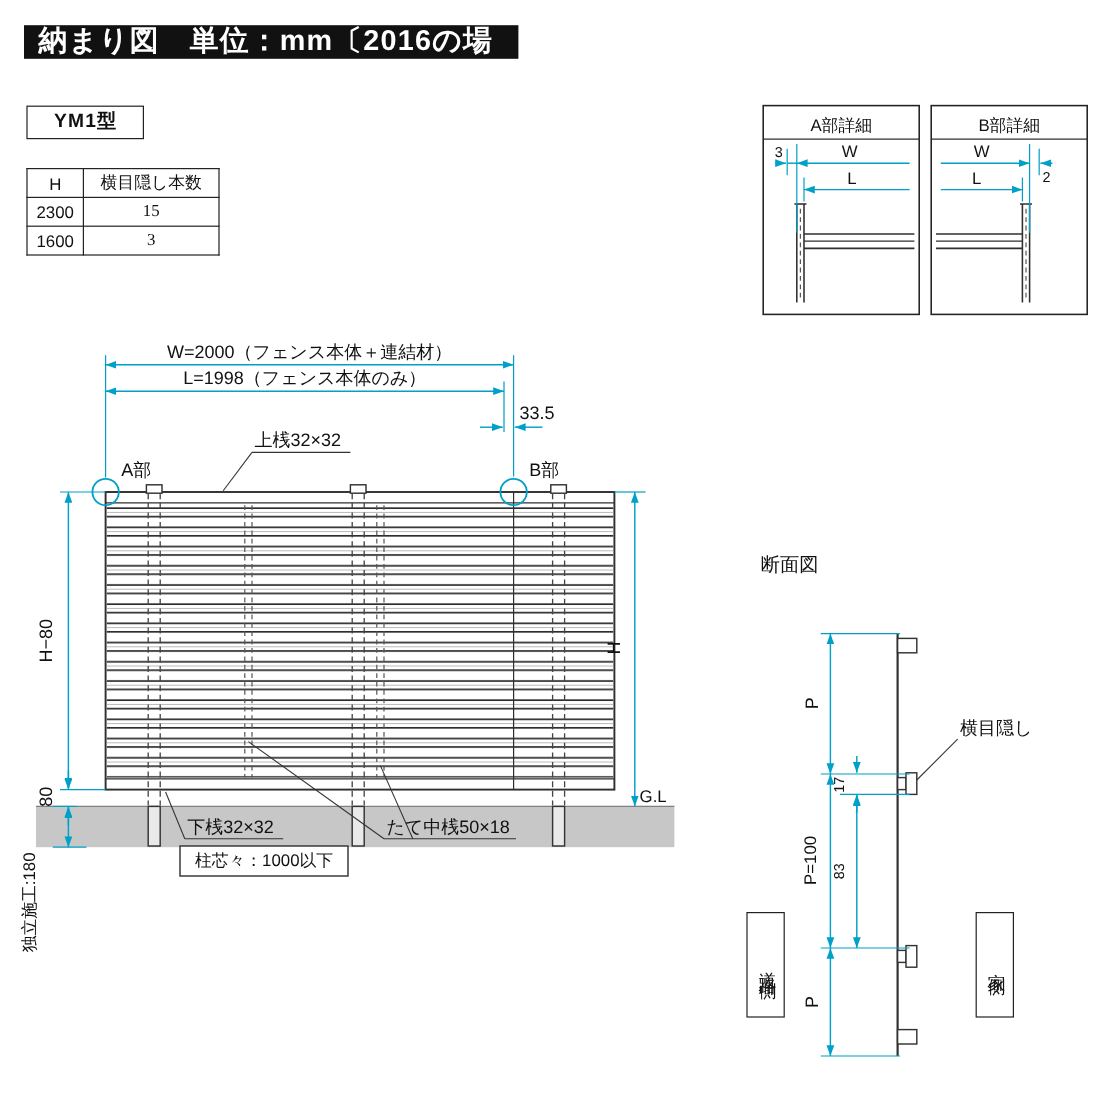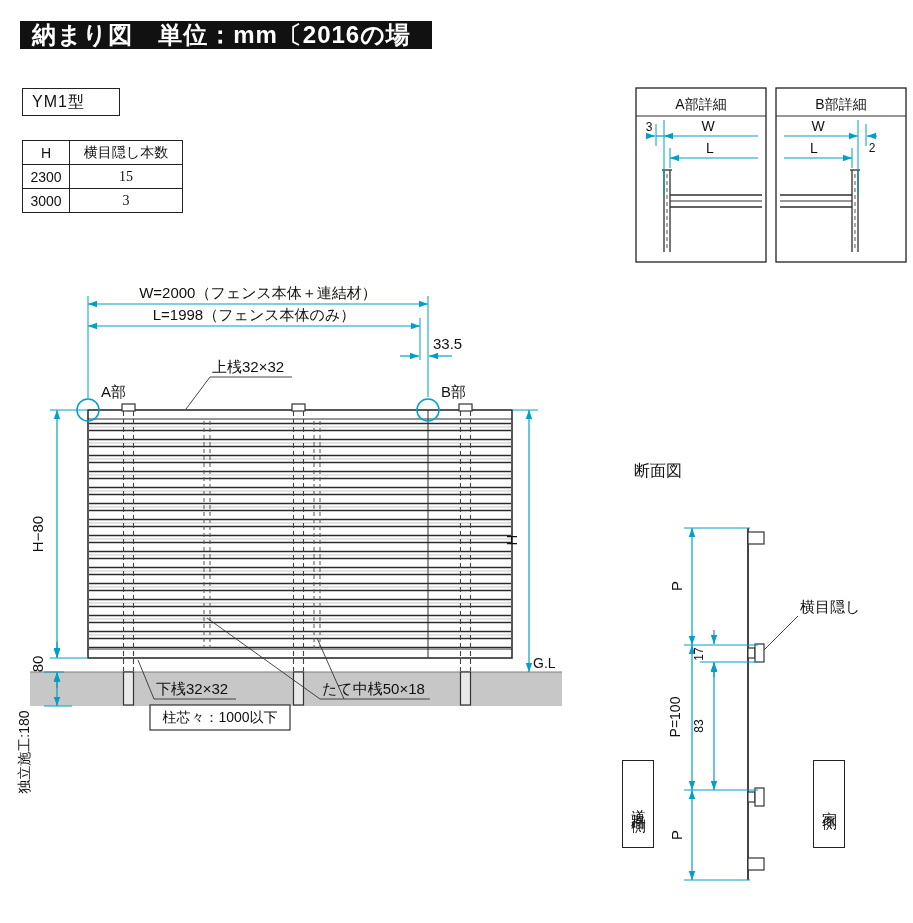--- a/index.html
+++ b/index.html
@@ -2,21 +2,21 @@
 <html><head>
 <meta charset="utf-8">
 <style>
   html,body{margin:0;padding:0;background:#fff;}
   .canvas{position:relative;width:913px;height:923px;background:#ffffff;overflow:hidden;
           font-family:"Liberation Sans","DejaVu Sans",sans-serif;color:#111;}
   .header-bar{position:absolute;left:20px;top:21px;width:412px;height:28px;background:#111;
           color:#fff;font-size:24px;font-weight:bold;line-height:28px;padding-left:12px;
           box-sizing:border-box;letter-spacing:1px;}
   .model-box{position:absolute;left:22px;top:88px;width:98px;height:28px;border:1.5px solid #222;
-          box-sizing:border-box;font-size:16px;line-height:25px;padding-left:9px;letter-spacing:1px;}
+          box-sizing:border-box;font-size:16px;line-height:25px;padding-left:22px;letter-spacing:1px;font-weight:bold;}
   table.spec{position:absolute;left:22px;top:140px;border-collapse:collapse;font-size:14px;}
   table.spec td{border:1px solid #222;text-align:center;padding:0;height:23px;}
   table.spec td.c1{width:46px;}
   table.spec td.c2{width:112px;font-family:Liberation Serif, serif;}
   .side-box{position:absolute;width:32px;height:88px;border:1.2px solid #222;box-sizing:border-box;
           display:flex;align-items:center;justify-content:center;font-size:15px;
           writing-mode:vertical-rl;text-orientation:upright;letter-spacing:5px;}
   svg{position:absolute;left:0;top:0;}
   svg text{font-family:"Liberation Sans","DejaVu Sans",sans-serif;fill:#111;font-size:15px;}
   .k{stroke:#2f2f2f;stroke-width:1.3;fill:none;}
@@ -45,21 +45,21 @@
     <tbody>
         <tr>
       <td class="c1">H</td>
       <td class="c2">横目隠し本数</td>
     </tr>
     <tr>
       <td class="c1">2300</td>
       <td class="c2">15</td>
     </tr>
     <tr>
-      <td class="c1">3000</td>
+      <td class="c1">1600</td>
       <td class="c2">3</td>
     </tr>
   </tbody>
     </table>
 
   <svg width="913" height="923" viewBox="0 0 913 923">
     <defs>
       <marker id="ar" viewBox="0 0 10 10" refX="10" refY="5" markerWidth="9" markerHeight="9" markerUnits="userSpaceOnUse" orient="auto-start-reverse">
         <path d="M10,5 L0,1.4 L0,8.6 Z" fill="#00a0c8"></path>
       </marker>

